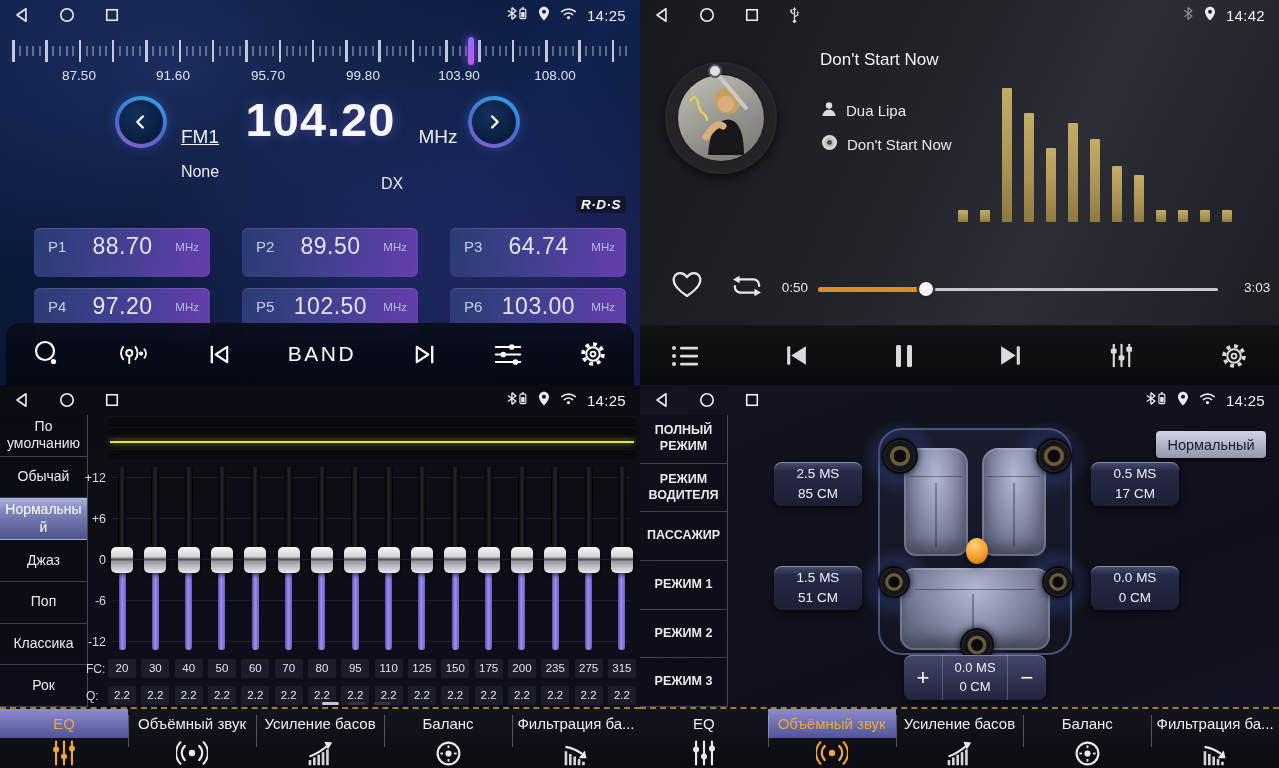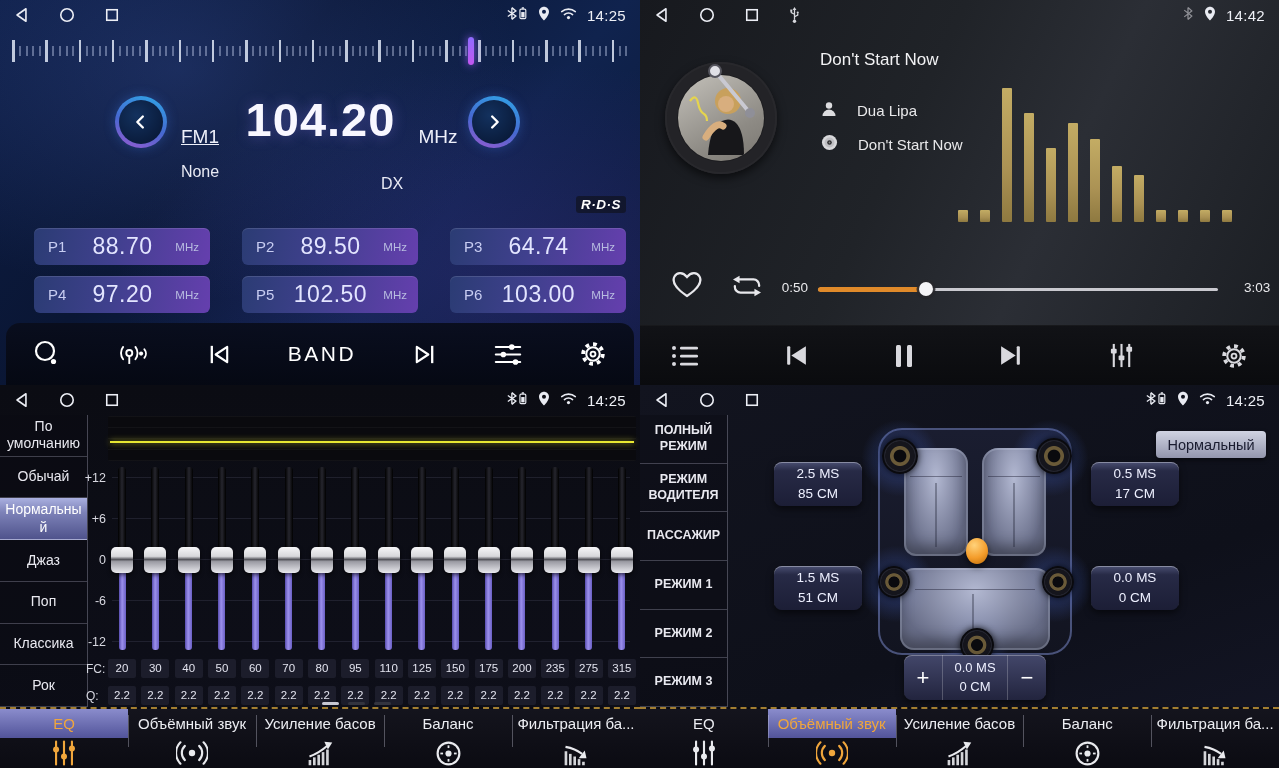--- a/index.html
+++ b/index.html
@@ -29,34 +29,34 @@
   .chev{position:absolute;width:52px;height:52px;border-radius:50%;background:linear-gradient(200deg,#2fa8e8 0%,#4668d0 55%,#9a5ad0 100%);display:flex;align-items:center;justify-content:center;box-shadow:0 0 12px rgba(60,120,230,.35);}
   .chev-in{width:44px;height:44px;border-radius:50%;background:radial-gradient(circle at 40% 35%,#13315e,#0a1c3c 72%);display:flex;align-items:center;justify-content:center;}
   .chev-l{left:115px;top:96px;} .chev-r{left:468px;top:96px;}
   .band-lbl{position:absolute;left:170px;top:126px;width:60px;text-align:center;font-size:19px;color:#eef0fa;text-decoration:underline;}
   .mhz-lbl{position:absolute;left:408px;top:126px;width:60px;text-align:center;font-size:19px;color:#eef0fa;}
   .freq-big{position:absolute;left:228px;top:92px;width:185px;text-align:center;font-size:47px;font-weight:700;color:#f8f7ff;letter-spacing:1px;text-shadow:0 0 14px rgba(150,130,255,.35);}
   .none-lbl{position:absolute;left:168px;top:163px;width:64px;text-align:center;font-size:16px;color:#e8eaf4;}
   .dx-lbl{position:absolute;left:372px;top:163px;width:40px;text-align:center;font-size:16px;color:#e8eaf4;margin-top:12px;}
   .rds{position:absolute;left:576px;top:196px;padding:1px 5px;border-radius:3px;background:rgba(15,18,32,.7);color:#fff;font-size:13.5px;font-style:italic;font-weight:800;letter-spacing:.5px;}
   .presets{position:absolute;left:34px;top:228px;display:grid;grid-template-columns:repeat(3,176px);gap:11px 32px;}
-  .preset{height:37px;border-radius:6px;background:linear-gradient(100deg,#2b3c74 0%,#40408e 45%,#653fae 100%);display:flex;align-items:center;padding:0 11px 0 14px;box-shadow:inset 0 1px 0 rgba(255,255,255,.12);}
+  .preset{height:37px;border-radius:6px;background:linear-gradient(100deg,#2b3c74 0%,#40408e 45%,#653fae 100%);display:flex;align-items:center;padding:0 11px 12px 14px;box-shadow:inset 0 1px 0 rgba(255,255,255,.12);}
   .p-lbl{font-size:15px;color:#c8cdf2;width:28px;text-align:left;}
   .p-val{flex:1;text-align:center;font-size:23px;color:#e3e5ff;letter-spacing:.5px;}
   .p-unit{font-size:11.5px;color:#b8bce0;width:30px;text-align:right;}
   .rtoolbar{position:absolute;left:6px;right:6px;bottom:0;height:62px;border-radius:14px 14px 0 0;background:linear-gradient(180deg,rgba(9,13,28,.95),rgba(5,8,18,.98));display:flex;align-items:center;justify-content:space-between;padding:12px 26px;box-sizing:border-box;}
   .tbi{display:inline-flex;align-items:center;justify-content:center;}
   .band-btn{font-size:21px;color:#fff;letter-spacing:2.5px;}
 
   
   .vinyl{position:absolute;left:25px;top:62px;width:112px;height:112px;border-radius:50%;background:radial-gradient(circle at 50% 50%,#17171a 0 54%,#232327 56% 72%,#131316 74% 100%);box-shadow:inset 0 0 0 2px #28282c,0 4px 10px rgba(0,0,0,.6);}
   .cover{position:absolute;left:13px;top:13px;width:86px;height:86px;border-radius:50%;overflow:hidden;background:linear-gradient(150deg,#c4c1ba,#8e8b85 65%,#7a7771);}
   .tonearm{position:absolute;inset:0;overflow:visible;}
   .pt-title{position:absolute;left:180px;top:50px;font-size:17px;color:#f2f2f4;}
-  .pt-row{position:absolute;left:181px;display:flex;align-items:center;gap:20px;font-size:15px;color:#e8e8ea;}
+  .pt-row{position:absolute;left:181px;display:flex;align-items:center;gap:9px;font-size:15px;color:#e8e8ea;}
   .vz{position:absolute;left:318px;top:88px;width:292px;height:134px;display:flex;align-items:flex-end;gap:12px;}
   .vzbar{width:10px;background:linear-gradient(180deg,#c3ac64,var(--vz,#ab9254) 60%,#8e7940);border-radius:1px;}
   .heart{position:absolute;left:29px;top:268px;}
   .repeat{position:absolute;left:88px;top:272px;}
   .t-elapsed{position:absolute;left:120px;top:280px;width:48px;text-align:right;font-size:13.5px;color:#e9e9ec;}
   .t-dur{position:absolute;left:588px;top:280px;font-size:13.5px;color:#e9e9ec;margin-left:16px;}
   .progress{position:absolute;left:178px;top:281px;width:400px;height:16px;}
   .ptrack{position:absolute;left:0;right:0;top:7px;height:2.5px;background:#c9c9cf;border-radius:2px;}
   .pfill{position:absolute;left:0;top:6px;height:4.5px;background:var(--orange,#e08a2a);border-radius:3px;}
   .pthumb{position:absolute;top:1px;width:14px;height:14px;border-radius:50%;background:#f4f4f6;box-shadow:0 0 0 2.5px rgba(40,40,45,.85),0 1px 3px #000;}
@@ -242,20 +242,28 @@
           <span class="tick tall"></span>
           <span class="tick"></span>
           <span class="tick"></span>
           <span class="tick"></span>
           <span class="tick"></span>
           <span class="tick tall"></span>
           <span class="tick"></span>
           <span class="tick"></span>
         </div>
       <div class="tuner-ind"></div>
+      <div class="tlabels">
+        <span style="left:67px">87.50</span>
+        <span style="left:161px">91.60</span>
+        <span style="left:256px">95.70</span>
+        <span style="left:351px">99.80</span>
+        <span style="left:447px">103.90</span>
+        <span style="left:543px">108.00</span>
+      </div>
     </div>
 
     <div class="chev chev-l">
         <span class="chev-in">
           <svg width="22" height="22" viewBox="0 0 24 24">
             <polyline points="14,6 8,12 14,18" fill="none" stroke="#fff" stroke-width="2.6" stroke-linecap="round" stroke-linejoin="round"></polyline>
           </svg>
         </span>
       </div>
     <div class="band-lbl">FM1</div>

